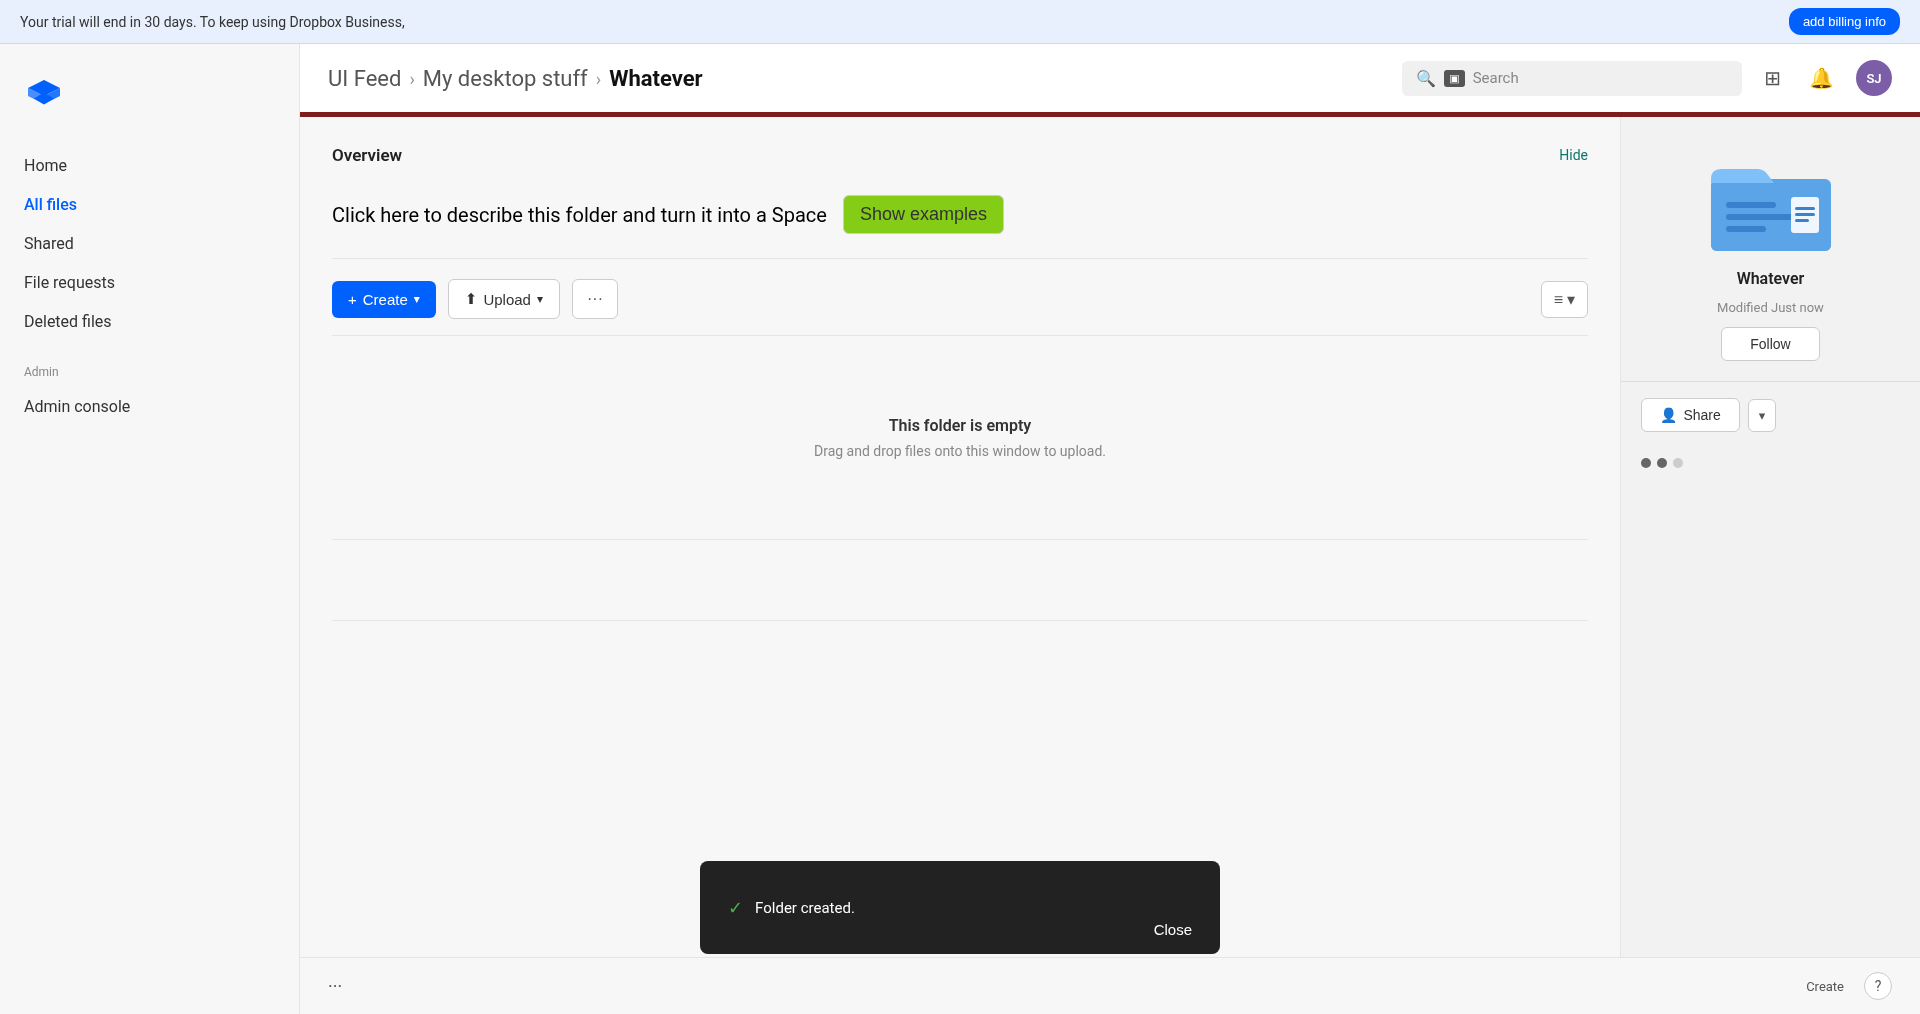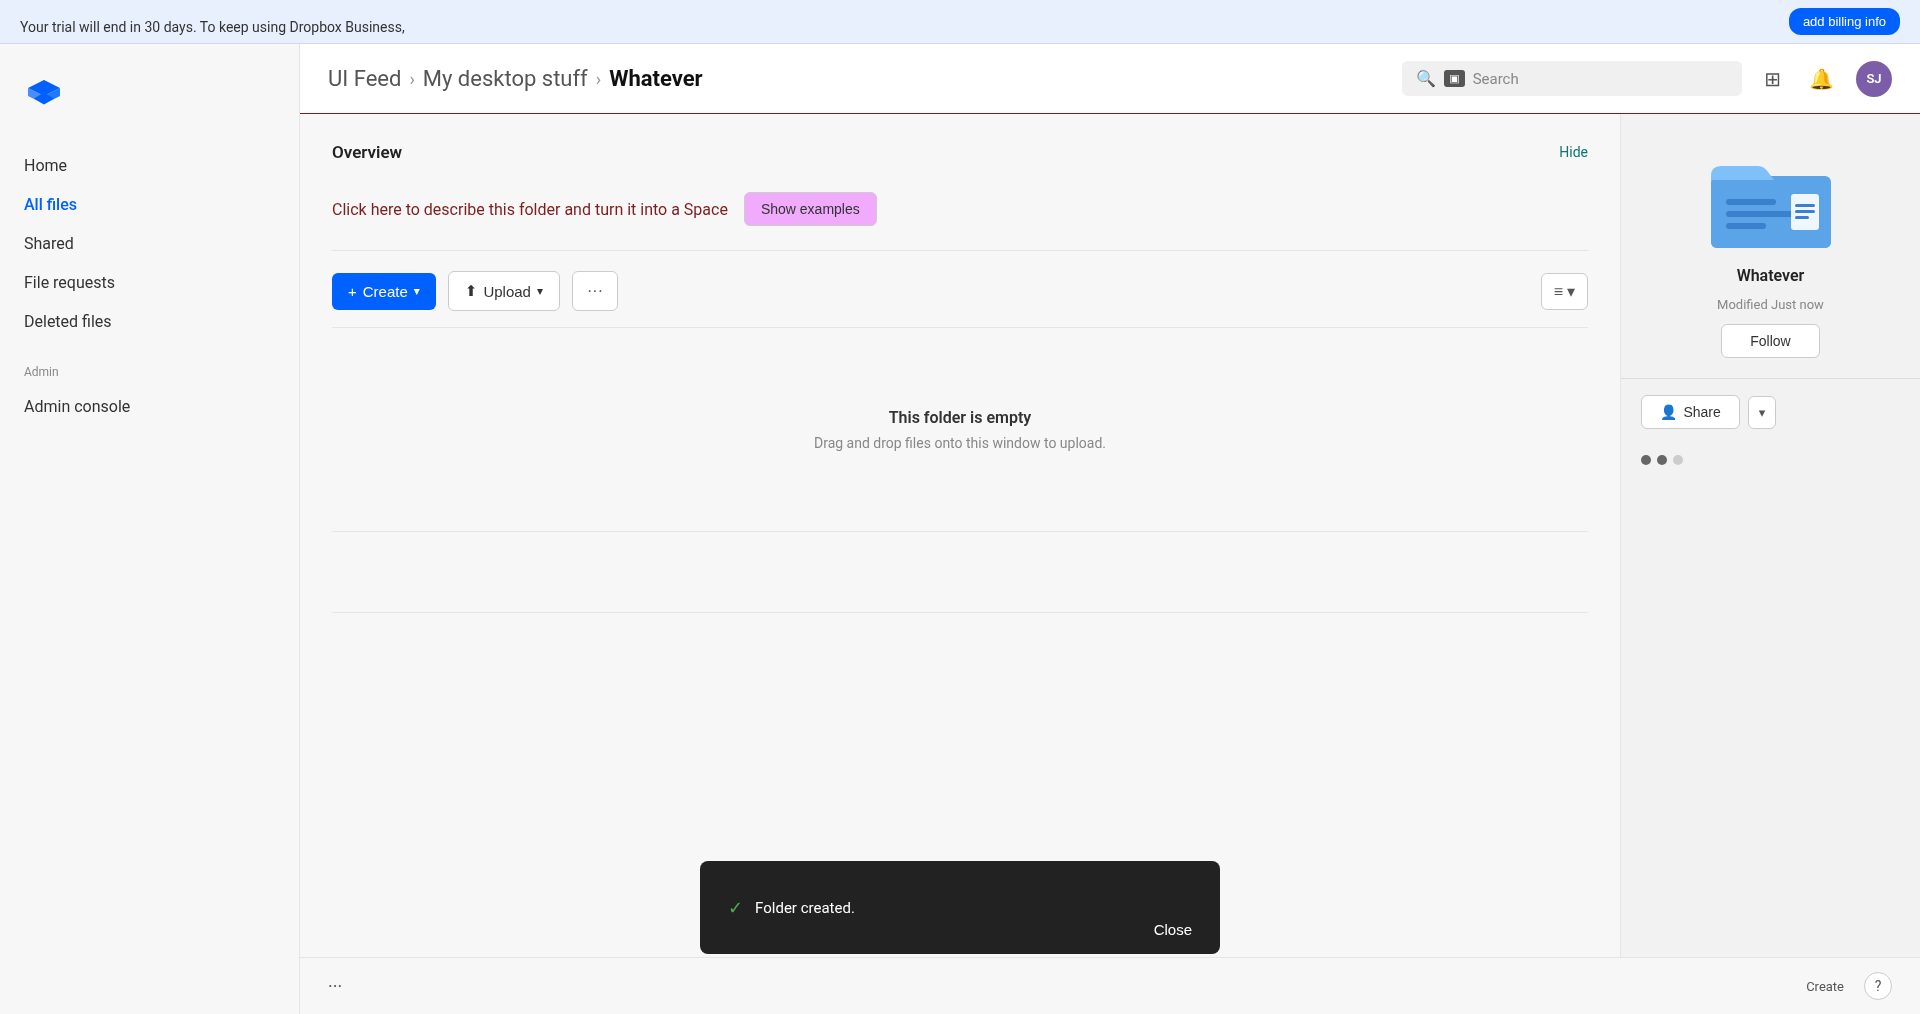--- a/index.html
+++ b/index.html
@@ -3,21 +3,21 @@
   <meta charset="utf-8">
   <style>
     * { box-sizing: border-box; margin: 0; padding: 0; }
     body { font-family: -apple-system, BlinkMacSystemFont, 'Segoe UI', Roboto, sans-serif; background: #f7f7f7; width: 1920px; height: 1014px; overflow: hidden; display: flex; flex-direction: column; }
 
     
     .trial-banner {
       background: #e8f0fe;
       padding: 8px 20px;
       display: flex;
-      align-items: flex-end;
+      align-items: center;
       gap: 16px;
       font-size: 14px;
       color: #333;
       min-height: 44px;
       border-bottom: 1px solid #d0d9f0;
     }
     .trial-banner span { flex: 1; }
     .add-billing-btn {
       background: #0061fe;
       color: white;
@@ -77,21 +77,21 @@
       flex-direction: column;
       overflow: hidden;
     }
 
     
     .header {
       background: white;
       padding: 16px 28px;
       display: flex;
       justify-content: space-between;
-      border-bottom: 1px solid #7f1d1d;
+      border-bottom: 5px solid #7f1d1d;
       min-height: 70px;
     }
     .breadcrumb {
       display: flex;
       align-items: center;
       gap: 8px;
       font-size: 22px;
     }
     .breadcrumb-link {
       color: #555;
@@ -179,27 +179,27 @@
     .overview-title { font-size: 17px; font-weight: 600; color: #222; }
     .hide-link { color: #0f766e; font-size: 14px; cursor: pointer; text-decoration: none; }
 
     .overview-desc {
       display: flex;
       align-items: center;
       gap: 16px;
       padding: 10px 0 24px;
       border-bottom: 1px solid #e5e5e5;
     }
-    .desc-placeholder { color: #7f1d1d; font-size: 16px; cursor: text; }
+    .desc-placeholder { color: #000000; font-size: 20px; cursor: text; }
     .show-examples-btn {
-      background: #f0abfc;
+      background: #84cc16;
       border: 1px solid #ccc;
       border-radius: 6px;
       padding: 8px 16px;
-      font-size: 14px;
+      font-size: 18px;
       cursor: pointer;
       color: #333;
       white-space: nowrap;
     }
 
     
     .toolbar {
       display: flex;
       align-items: center;
       gap: 12px;

